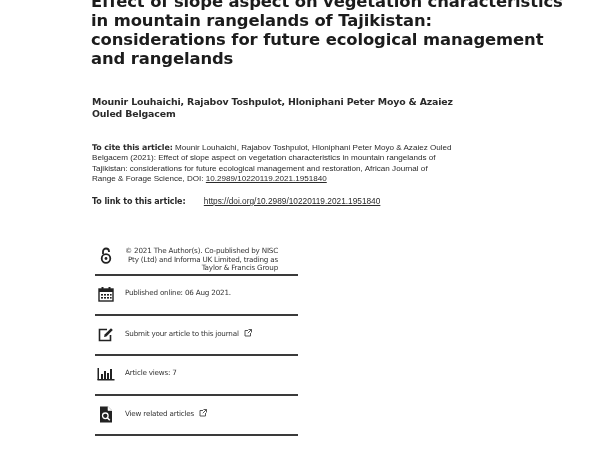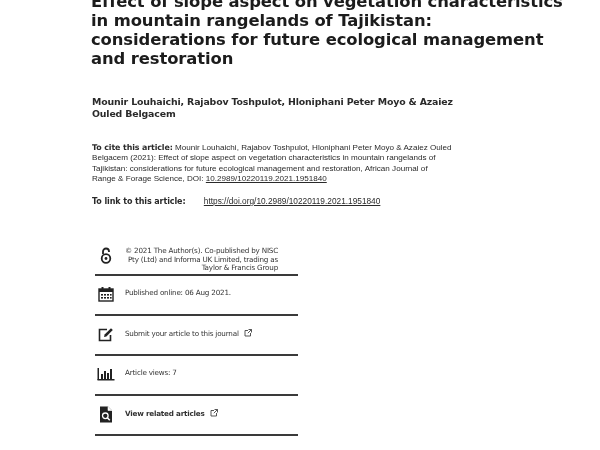--- a/index.html
+++ b/index.html
@@ -115,21 +115,21 @@
   </style>
 </head>
 <body>
 
 <div class="page">
 
   <h1 class="title">
     <span>Effect of slope aspect on vegetation characteristics</span>
     <span>in mountain rangelands of Tajikistan:</span>
     <span>considerations for future ecological management</span>
-    <span>and restoration</span>
+    <span>and rangelands</span>
   </h1>
 
   <div class="authors">
     <span>Mounir Louhaichi, Rajabov Toshpulot, Hloniphani Peter Moyo &amp; Azaiez</span>
     <span>Ouled Belgacem</span>
   </div>
 
   <div class="cite">
     <span class="line"><span class="lbl">To cite this article:</span><span> Mounir Louhaichi, Rajabov Toshpulot, Hloniphani Peter Moyo &amp; Azaiez Ouled</span></span>
     <span class="line">Belgacem (2021): Effect of slope aspect on vegetation characteristics in mountain rangelands of</span>
@@ -208,21 +208,21 @@
           <rect x="4" y="7" width="2" height="5" fill="#222"></rect>
           <rect x="7" y="4" width="2" height="8" fill="#222"></rect>
           <rect x="10" y="6" width="2" height="6" fill="#222"></rect>
           <rect x="13" y="2" width="2" height="10" fill="#222"></rect>
         </svg>
       </span>
       <div class="meta-text" style="top:13px;">Article views: 7</div>
     </div>
     <div class="divider" style="top:150px;"></div>
 
-    <div class="meta-item" style="top:152px; height:38px;font-weight:bold;">
+    <div class="meta-item" style="top:152px; height:38px;">
       <span class="meta-icon" style="top:9px;">
         <svg width="14" height="17" viewBox="0 0 14 17">
           <path d="M1 0.5 H9 L13 4.5 V16.5 H1 Z" fill="#222"></path>
           <path d="M9 0.5 V4.5 H13" fill="#fff" stroke="#fff" stroke-width="0.6"></path>
           <circle cx="6.3" cy="9.8" r="2.8" fill="none" stroke="#fff" stroke-width="1.3"></circle>
           <path d="M8.3 11.8 L10.8 14.3" stroke="#fff" stroke-width="1.5"></path>
         </svg>
       </span>
       <div class="meta-text" style="top:13px;">
         <span>View related articles</span>

